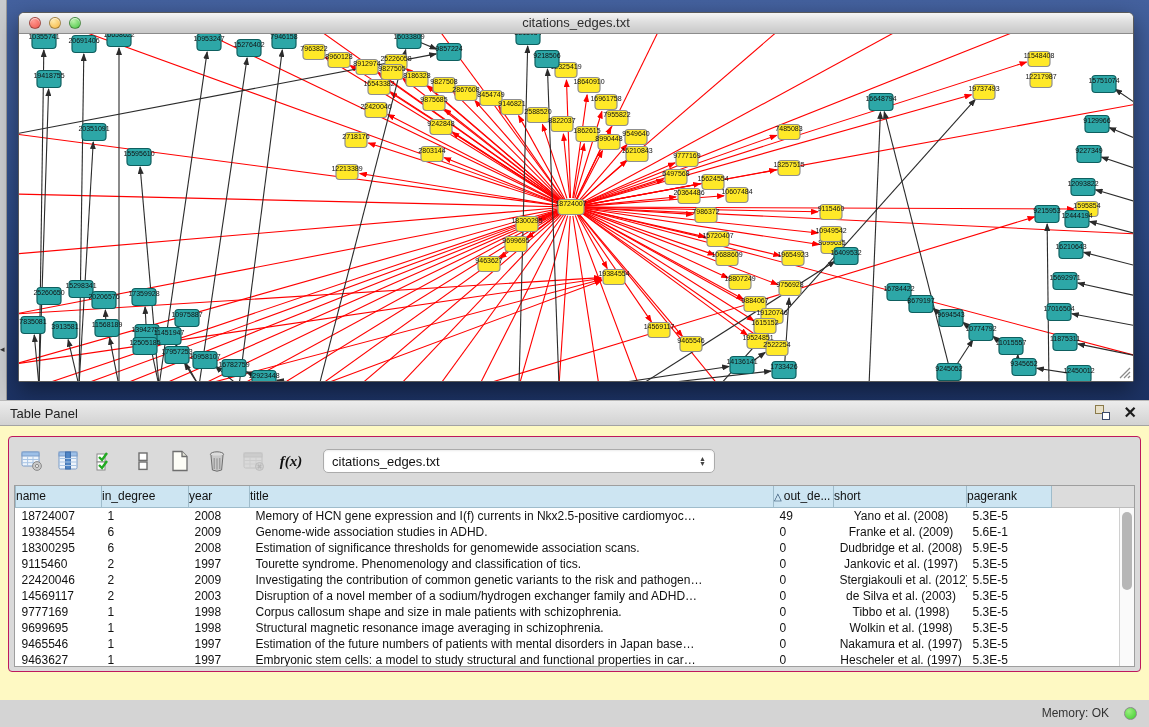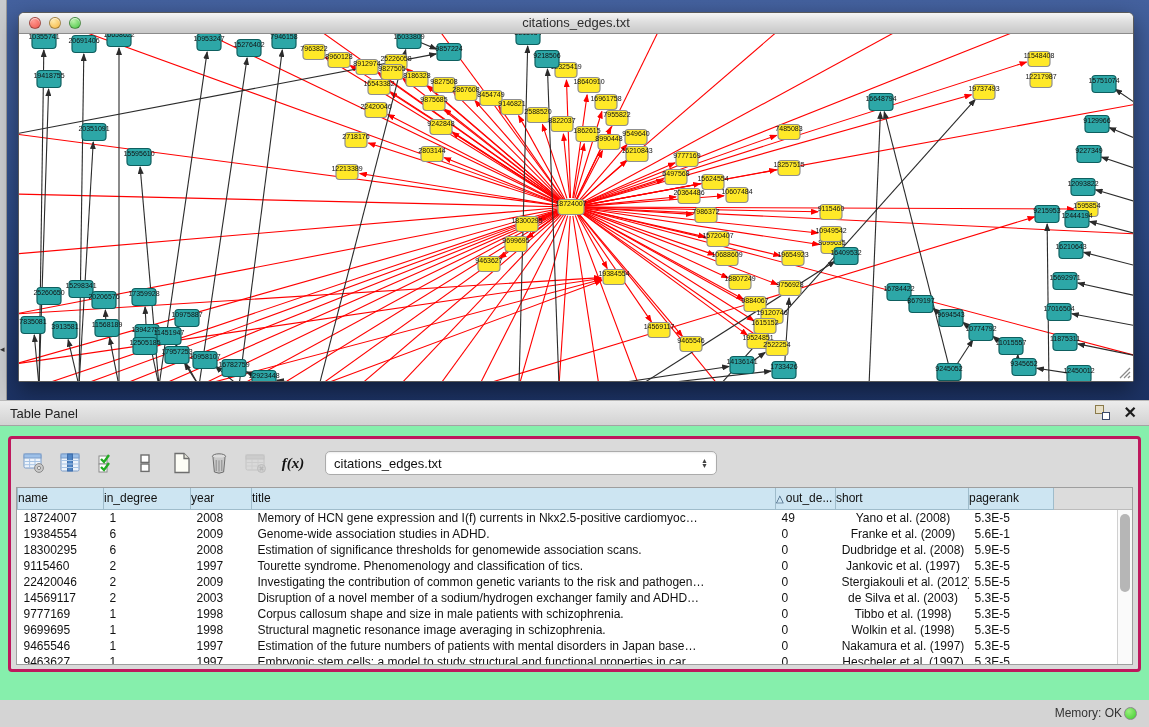--- a/index.html
+++ b/index.html
@@ -27,33 +27,33 @@
     box-shadow:inset 0 1px 1px rgba(255,255,255,.7); cursor:pointer; }
   .light.red{ background:radial-gradient(circle at 35% 30%,#ff9a92,#ee544a); }
   .light.yellow{ background:radial-gradient(circle at 35% 30%,#ffe9a8,#f6b53d); }
   .light.green{ background:radial-gradient(circle at 35% 30%,#b8f0a8,#44c53f); }
   .win-title { text-align:center; line-height:20px; font-size:13px; color:#2e2e2e; }
   .net-canvas { position:absolute; left:0; top:21px; width:1114px; height:347px;
     background:#fff; overflow:hidden; }
   .resize-grip { position:absolute; right:2px; bottom:2px; cursor:nwse-resize; }
 
   
-  .table-panel { position:absolute; left:0; top:400px; width:1149px; height:300px; background:#86efac; }
+  .table-panel { position:absolute; left:0; top:400px; width:1149px; height:300px; background:#fef9c3; }
   .panel-header { position:relative; height:26px;
     background:linear-gradient(180deg,#ececec,#d2d2d2);
     border-top:1px solid #b9b9b9; border-bottom:1px solid #a3a3a3; }
   .panel-title { position:absolute; left:10px; top:5px; font-size:13px; color:#222; }
   .panel-hdr-icons { position:absolute; right:12px; top:4px; display:flex; gap:14px; align-items:center; }
   .float-ic { position:relative; width:15px; height:15px; cursor:pointer; }
   .float-ic .sq1{ position:absolute; left:0; top:0; width:9px; height:9px; border:1.5px solid #8a7a4a; background:#e8e0c8;}
   .float-ic .sq2{ position:absolute; right:0; bottom:0; width:8px; height:8px; border:1.5px solid #3a4a6a; background:#fff;}
   .close-x { font-size:16px; font-weight:bold; color:#1b1b1b; line-height:15px; cursor:pointer; }
 
   .panel-inner { position:absolute; left:8px; top:36px; width:1133px; height:236px;
-    background:#dadada; border:3px solid #be185d; border-radius:4px; }
+    background:#dadada; border:1px solid #be185d; border-radius:4px; }
   .toolbar { position:absolute; left:8px; top:6px; height:36px; display:flex; align-items:center; gap:7px; }
   .tool-btn { width:30px; height:30px; display:flex; align-items:center; justify-content:center;
     background:transparent; border:none; cursor:pointer; }
   .tool-btn.disabled { opacity:.45; cursor:default; }
   .fx { font-size:15px; font-style:italic; font-family:"Liberation Serif", serif; color:#111; font-weight:bold; }
   .combo { margin-left:10px; width:392px; height:24px; background:#fff; border:1px solid #ababab;
     border-radius:5px; display:flex; align-items:center; padding:0 8px; cursor:pointer;
     box-shadow:inset 0 1px 2px rgba(0,0,0,.08); }
   .combo-text { flex:1; font-size:13px; color:#111; }
   .combo-arrows { display:flex; flex-direction:column; line-height:5px; font-size:7px; color:#444; }
@@ -80,21 +80,21 @@
   .tabs-bar { position:absolute; left:0; top:274px; width:100%; display:flex; justify-content:center; }
   .seg { display:flex; border:1px solid #9e9e9e; border-radius:5px; overflow:hidden;
     background:#fff; box-shadow:0 1px 0 rgba(255,255,255,.6); }
   .seg-btn { padding:3px 14px; font-size:13px; color:#222; background:#fdfdfd;
     border-right:1px solid #b9b9b9; cursor:pointer; }
   .seg-btn:last-child { border-right:none; }
   .seg-btn.active { background:linear-gradient(180deg,#7e7e7e,#6a6a6a); color:#e9e9e9; }
 
   
   .status-bar { position:absolute; left:0; top:700px; width:1149px; height:27px; background:#d4d4d4; }
-  .mem { position:absolute; right:12px; top:6px; display:flex; align-items:center; gap:2px;padding-left:48px; }
+  .mem { position:absolute; right:12px; top:6px; display:flex; align-items:center; gap:15px;padding-left:48px; }
   .mem-label { font-size:12px; color:#333; }
   .mem-dot { width:13px; height:13px; border-radius:50%;
     background:radial-gradient(circle at 35% 30%,#9af07e,#3ecb2e); border:1px solid #8a8a8a; }
 
   
   .ic { display:block; }
 </style>
 </head>
 <body>
 

